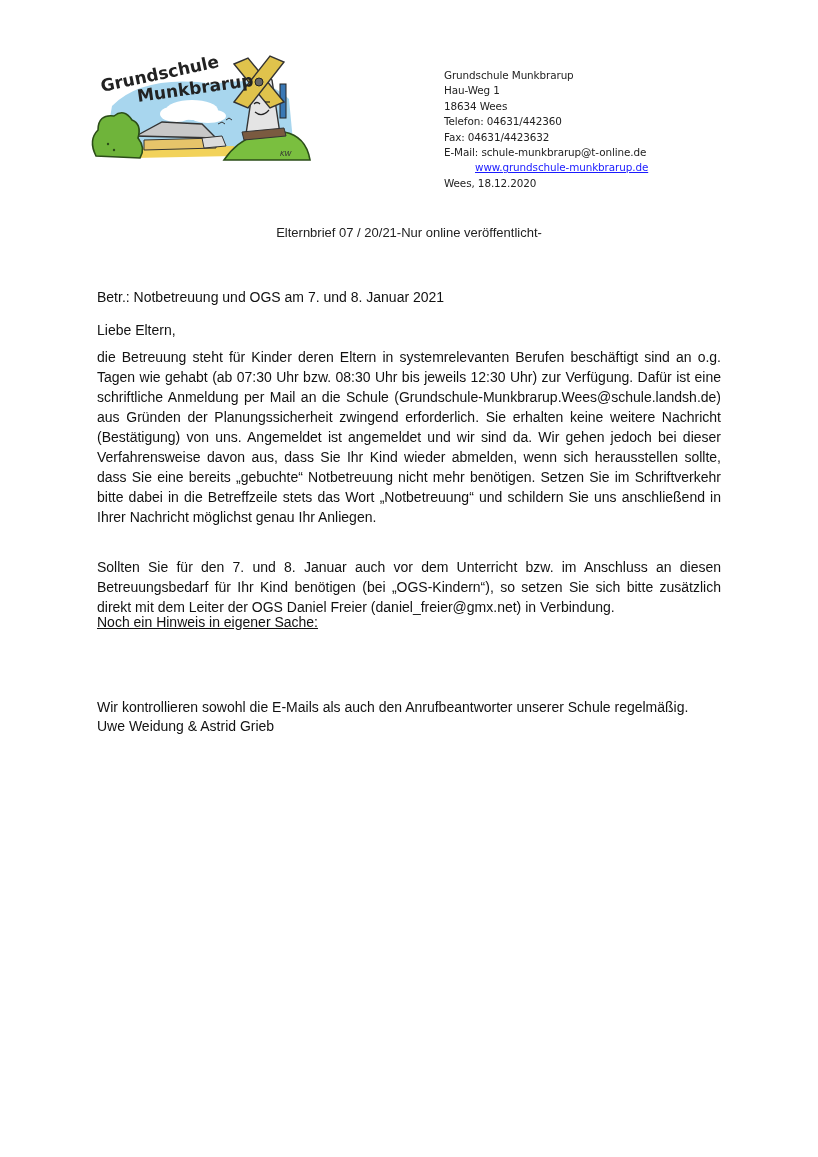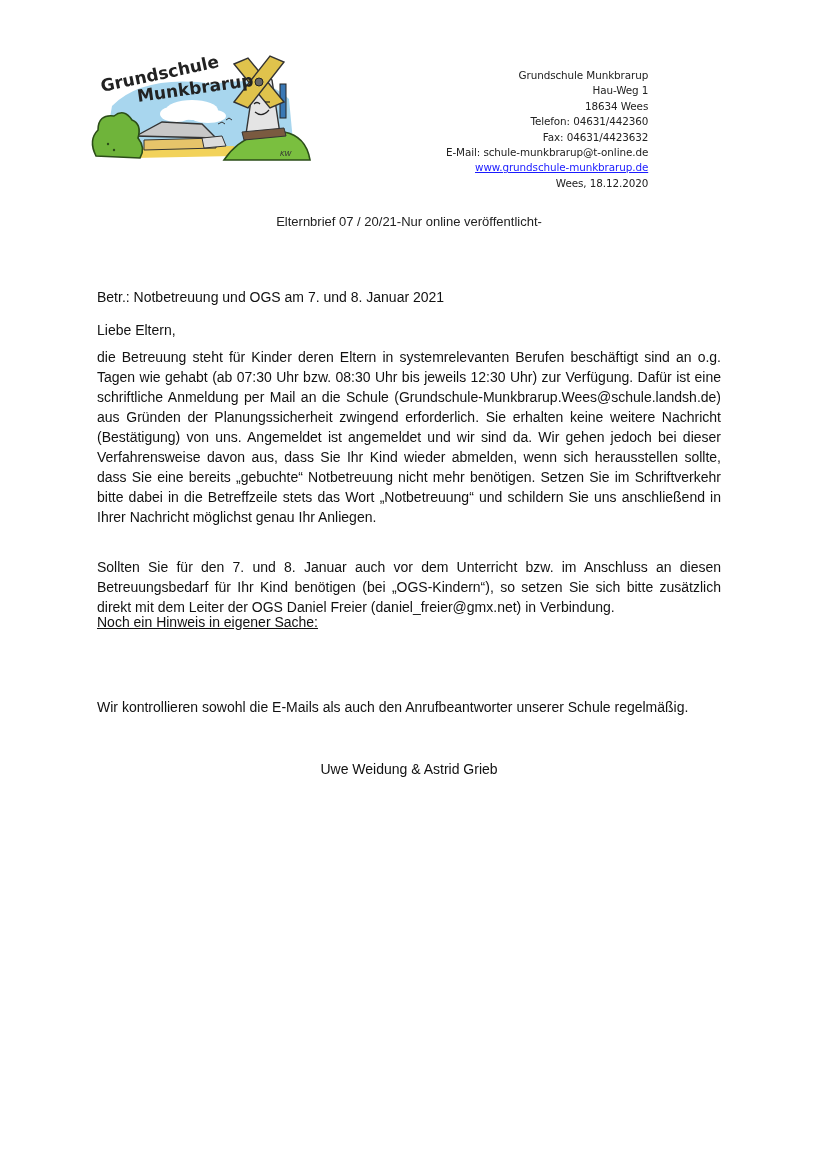--- a/index.html
+++ b/index.html
@@ -4,37 +4,37 @@
 <style>
   html, body { margin: 0; padding: 0; background: #ffffff; }
   body { width: 818px; height: 1157px; position: relative; overflow: hidden; color: #111; }
   .page { position: absolute; inset: 0; background: #fff; }
 
   
   .logo { position: absolute; left: 84px; top: 44px; width: 228px; height: 126px; }
 
   
   .address { position: absolute; left: 444px; top: 68px; font-family: "DejaVu Sans", sans-serif; font-size: 10.4px; line-height: 15.4px; color: #222; letter-spacing: -0.1px; }
-  .address div { white-space: nowrap; text-align: right; }
+  .address div { white-space: nowrap; }
   .address a { color: #1a1aff; text-decoration: underline; margin-left: 31px; }
 
   
-  .heading { position: absolute; left: 0; width: 818px; top: 214px; text-align: center; font-family: "Liberation Sans", sans-serif; font-size: 13px; color: #222; }
+  .heading { position: absolute; left: 0; width: 818px; top: 225px; text-align: center; font-family: "Liberation Sans", sans-serif; font-size: 13px; color: #222; }
 
   
   .body { position: absolute; left: 97px; width: 624px; font-family: "Liberation Sans", sans-serif; font-size: 14px; color: #111; }
   .subject { top: 289px; }
   .salutation { top: 322px; }
   .para { line-height: 20px; text-align: justify; text-align-last: left; }
   .p1 { top: 347px; }
   .p2 { top: 557px; }
   .note-title { top: 614px; text-decoration: underline; }
   .p3 { top: 697px; }
   .closing { top: 735px; }
-  .signature { top: 761px; text-align: center; }
+  .signature { top: 718px; }
 </style>
 </head>
 <body>
 
 <div class="page">
 
   <div class="logo">
     <svg width="228" height="126" viewBox="0 0 228 126">
 
       <path d="M28 62 Q60 30 130 40 Q180 30 205 55 L210 108 L20 108 Z" fill="#a8d6ee"></path>

